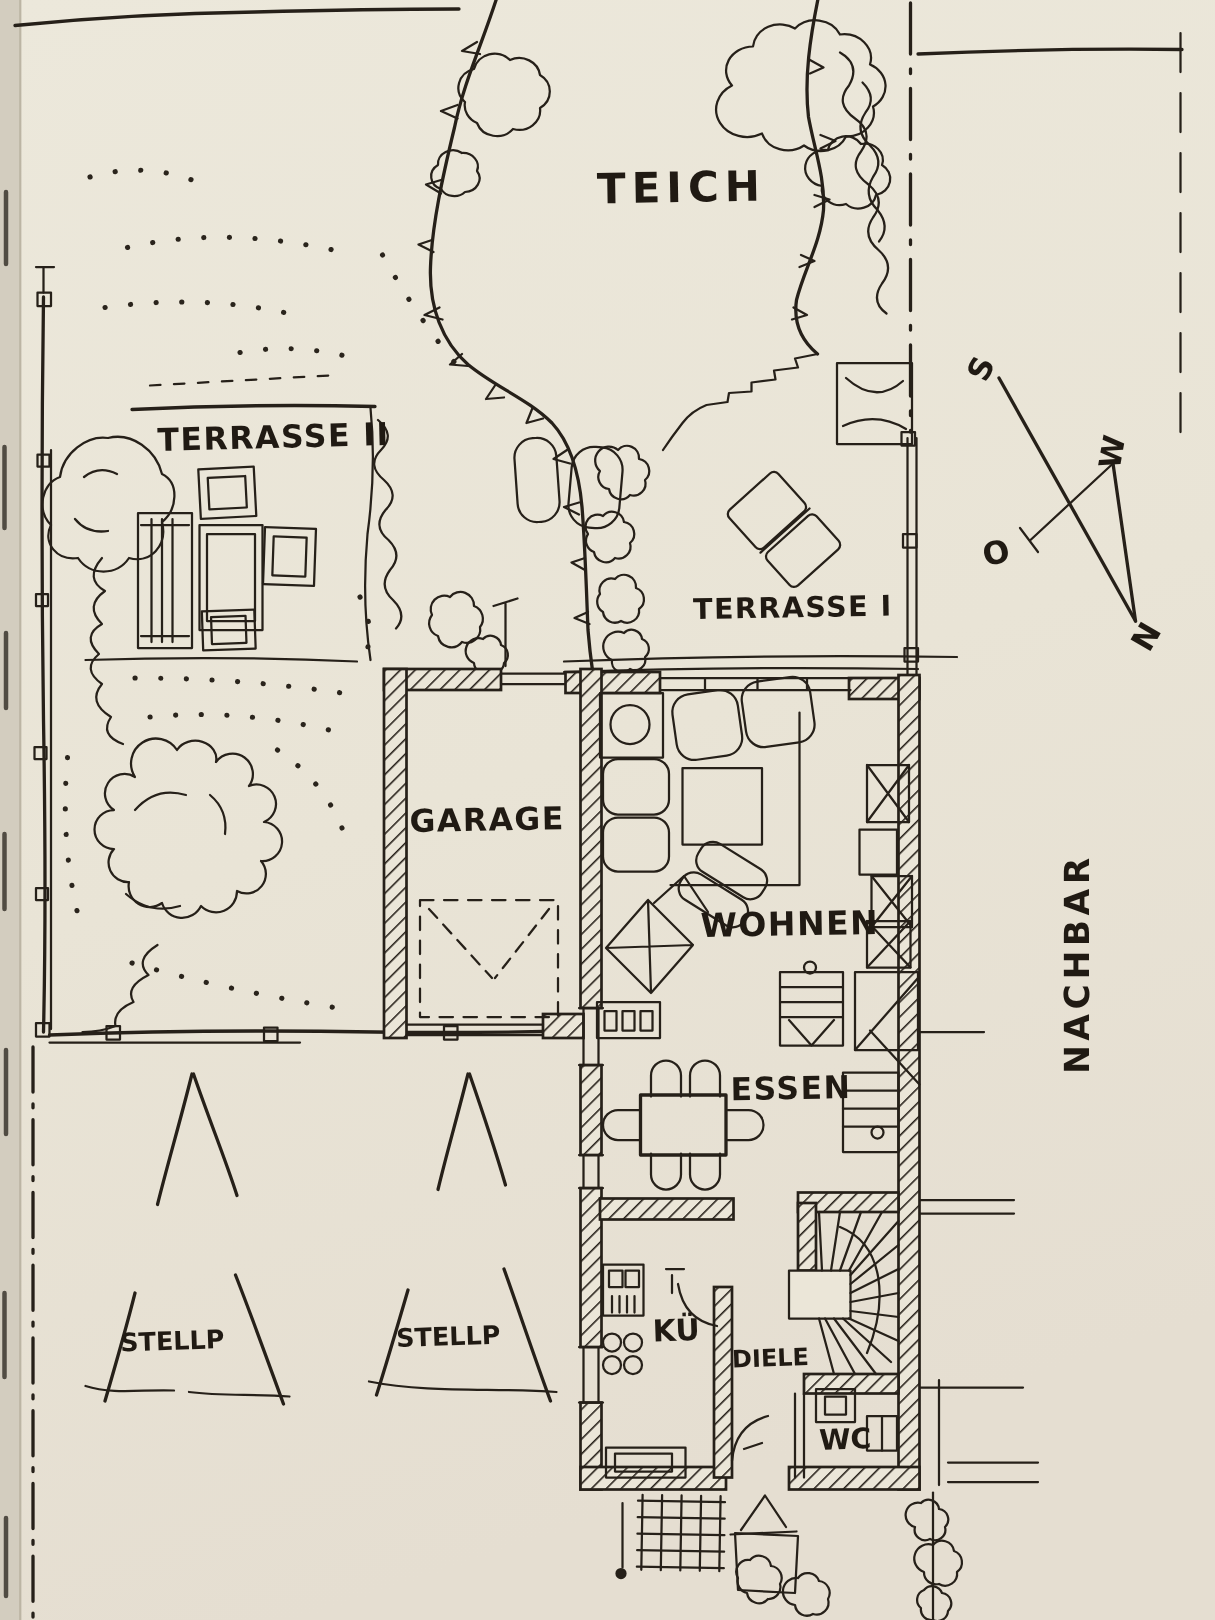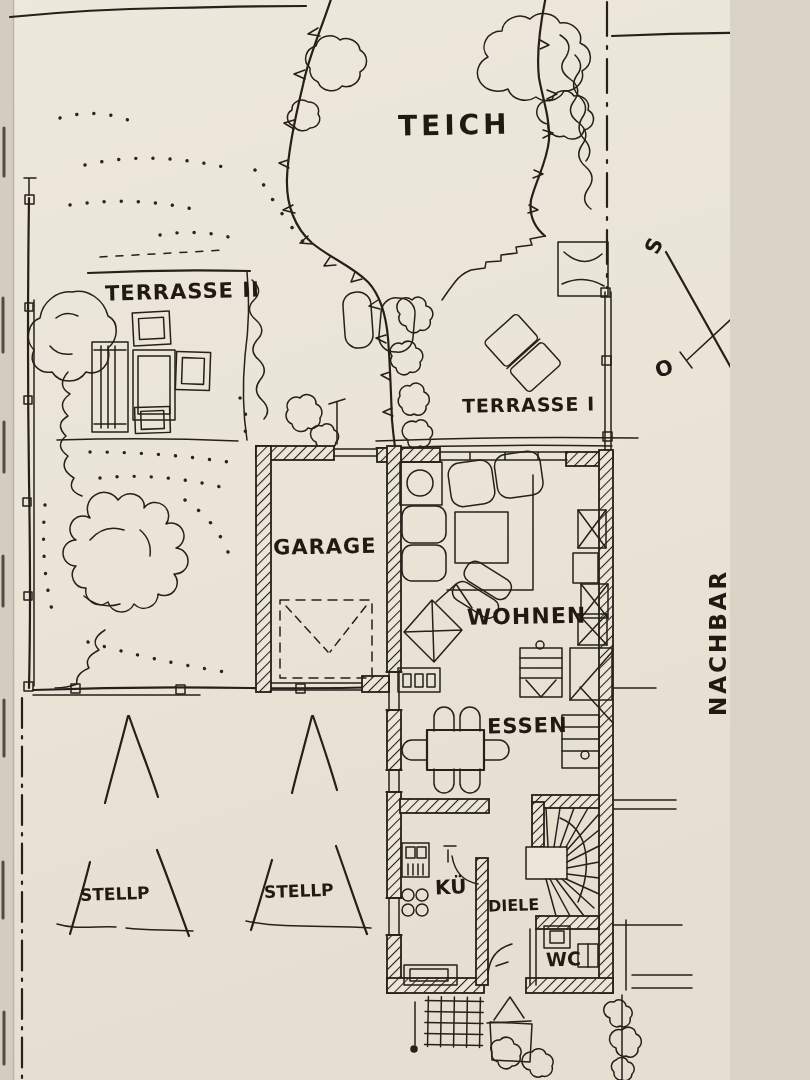--- a/index.html
+++ b/index.html
@@ -1,16 +1,16 @@
 <!DOCTYPE html>
 <html><head>
 <meta charset="utf-8">
 <style>
   html,body{margin:0;padding:0;background:#d9d4c6;}
-  .stage{position:relative;width:730px;height:1080px;overflow:hidden;
+  .stage{position:relative;width:810px;height:1080px;overflow:hidden;
          font-family:"DejaVu Sans",sans-serif;}
   svg{position:absolute;left:0;top:0;display:block;}
   .ink{stroke:#262019;fill:none;stroke-width:2.2;stroke-linecap:round;stroke-linejoin:round;}
   .fine{stroke-width:1.5;}
   .bold{stroke-width:3;}
   .wall{fill:url(#hatch);stroke:#262019;stroke-width:1.8;}
   .lbl{fill:#201a13;stroke:none;font-family:"DejaVu Sans",sans-serif;font-weight:700;}
   .dots{stroke:#2a241c;fill:none;stroke-width:3.4;stroke-linecap:round;stroke-dasharray:0.1 17;}
 </style>
 </head>

